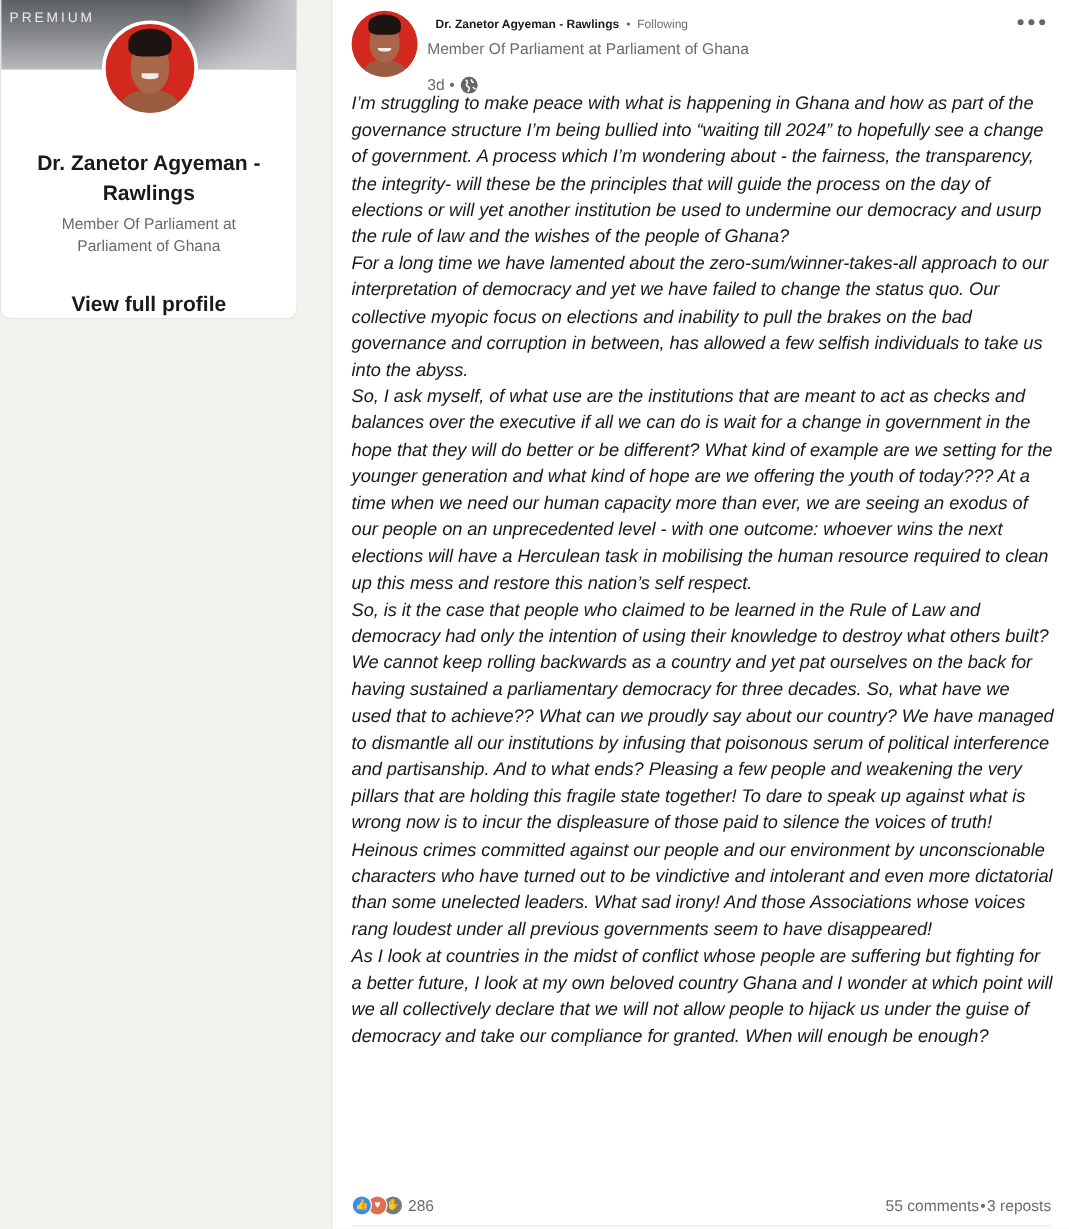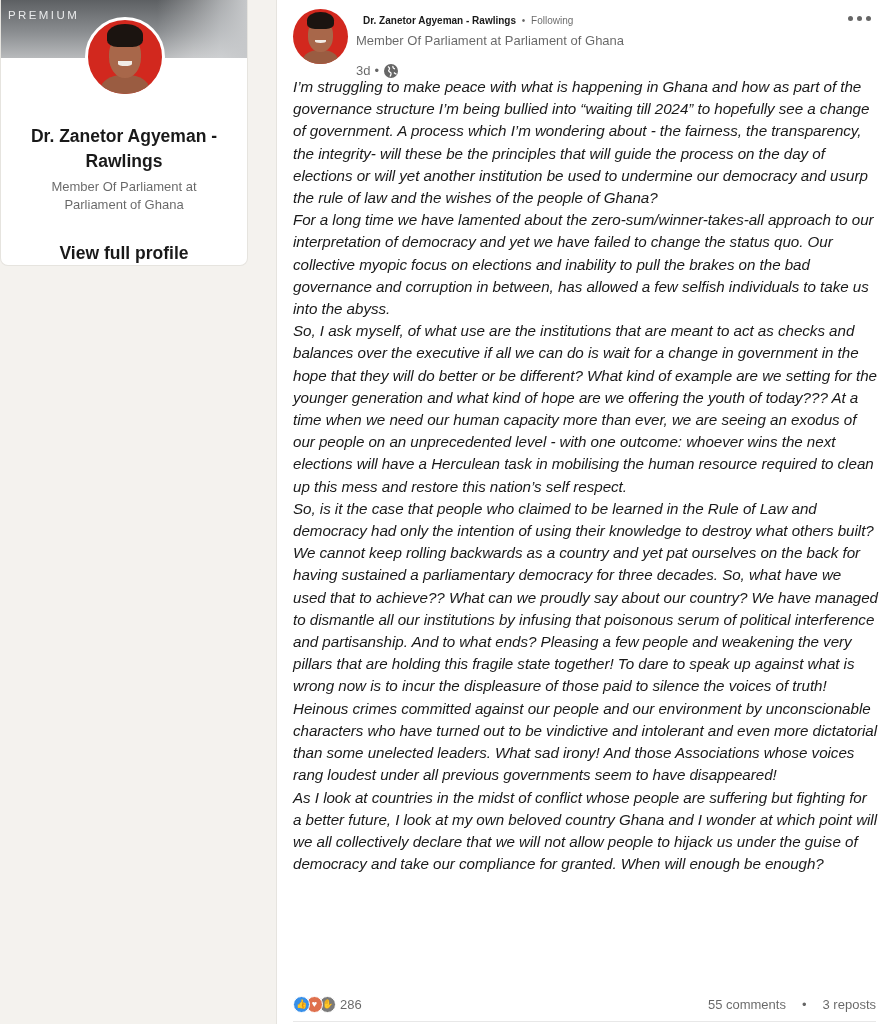--- a/index.html
+++ b/index.html
@@ -109,21 +109,21 @@
   .reactions { display: flex; align-items: center; cursor: pointer; }
   .reaction-icon {
     width: 17px; height: 17px; border-radius: 50%; border: 1.5px solid #fff;
     display: flex; align-items: center; justify-content: center; font-size: 9px; color: #fff;
     margin-right: -4px; position: relative;
   }
   .reaction-like { background: #378fe9; z-index: 3; }
   .reaction-love { background: #df704d; z-index: 2; }
   .reaction-support { background: #7a7a7a; z-index: 1; }
   .reaction-count { margin-left: 8px; }
-  .social-counts { display: flex; align-items: center; gap: 16px; }
+  .social-counts { display: flex; align-items: center; gap: 1px; }
   .social-counts span.link { cursor: pointer; }
   .divider {
     position: absolute; left: 16px; top: 1021px; width: 583px; height: 1px; background: #e8e8e8;
   }
 </style>
 </head>
 <body>
 
 <div class="profile-card">
   <div class="profile-banner"></div>

